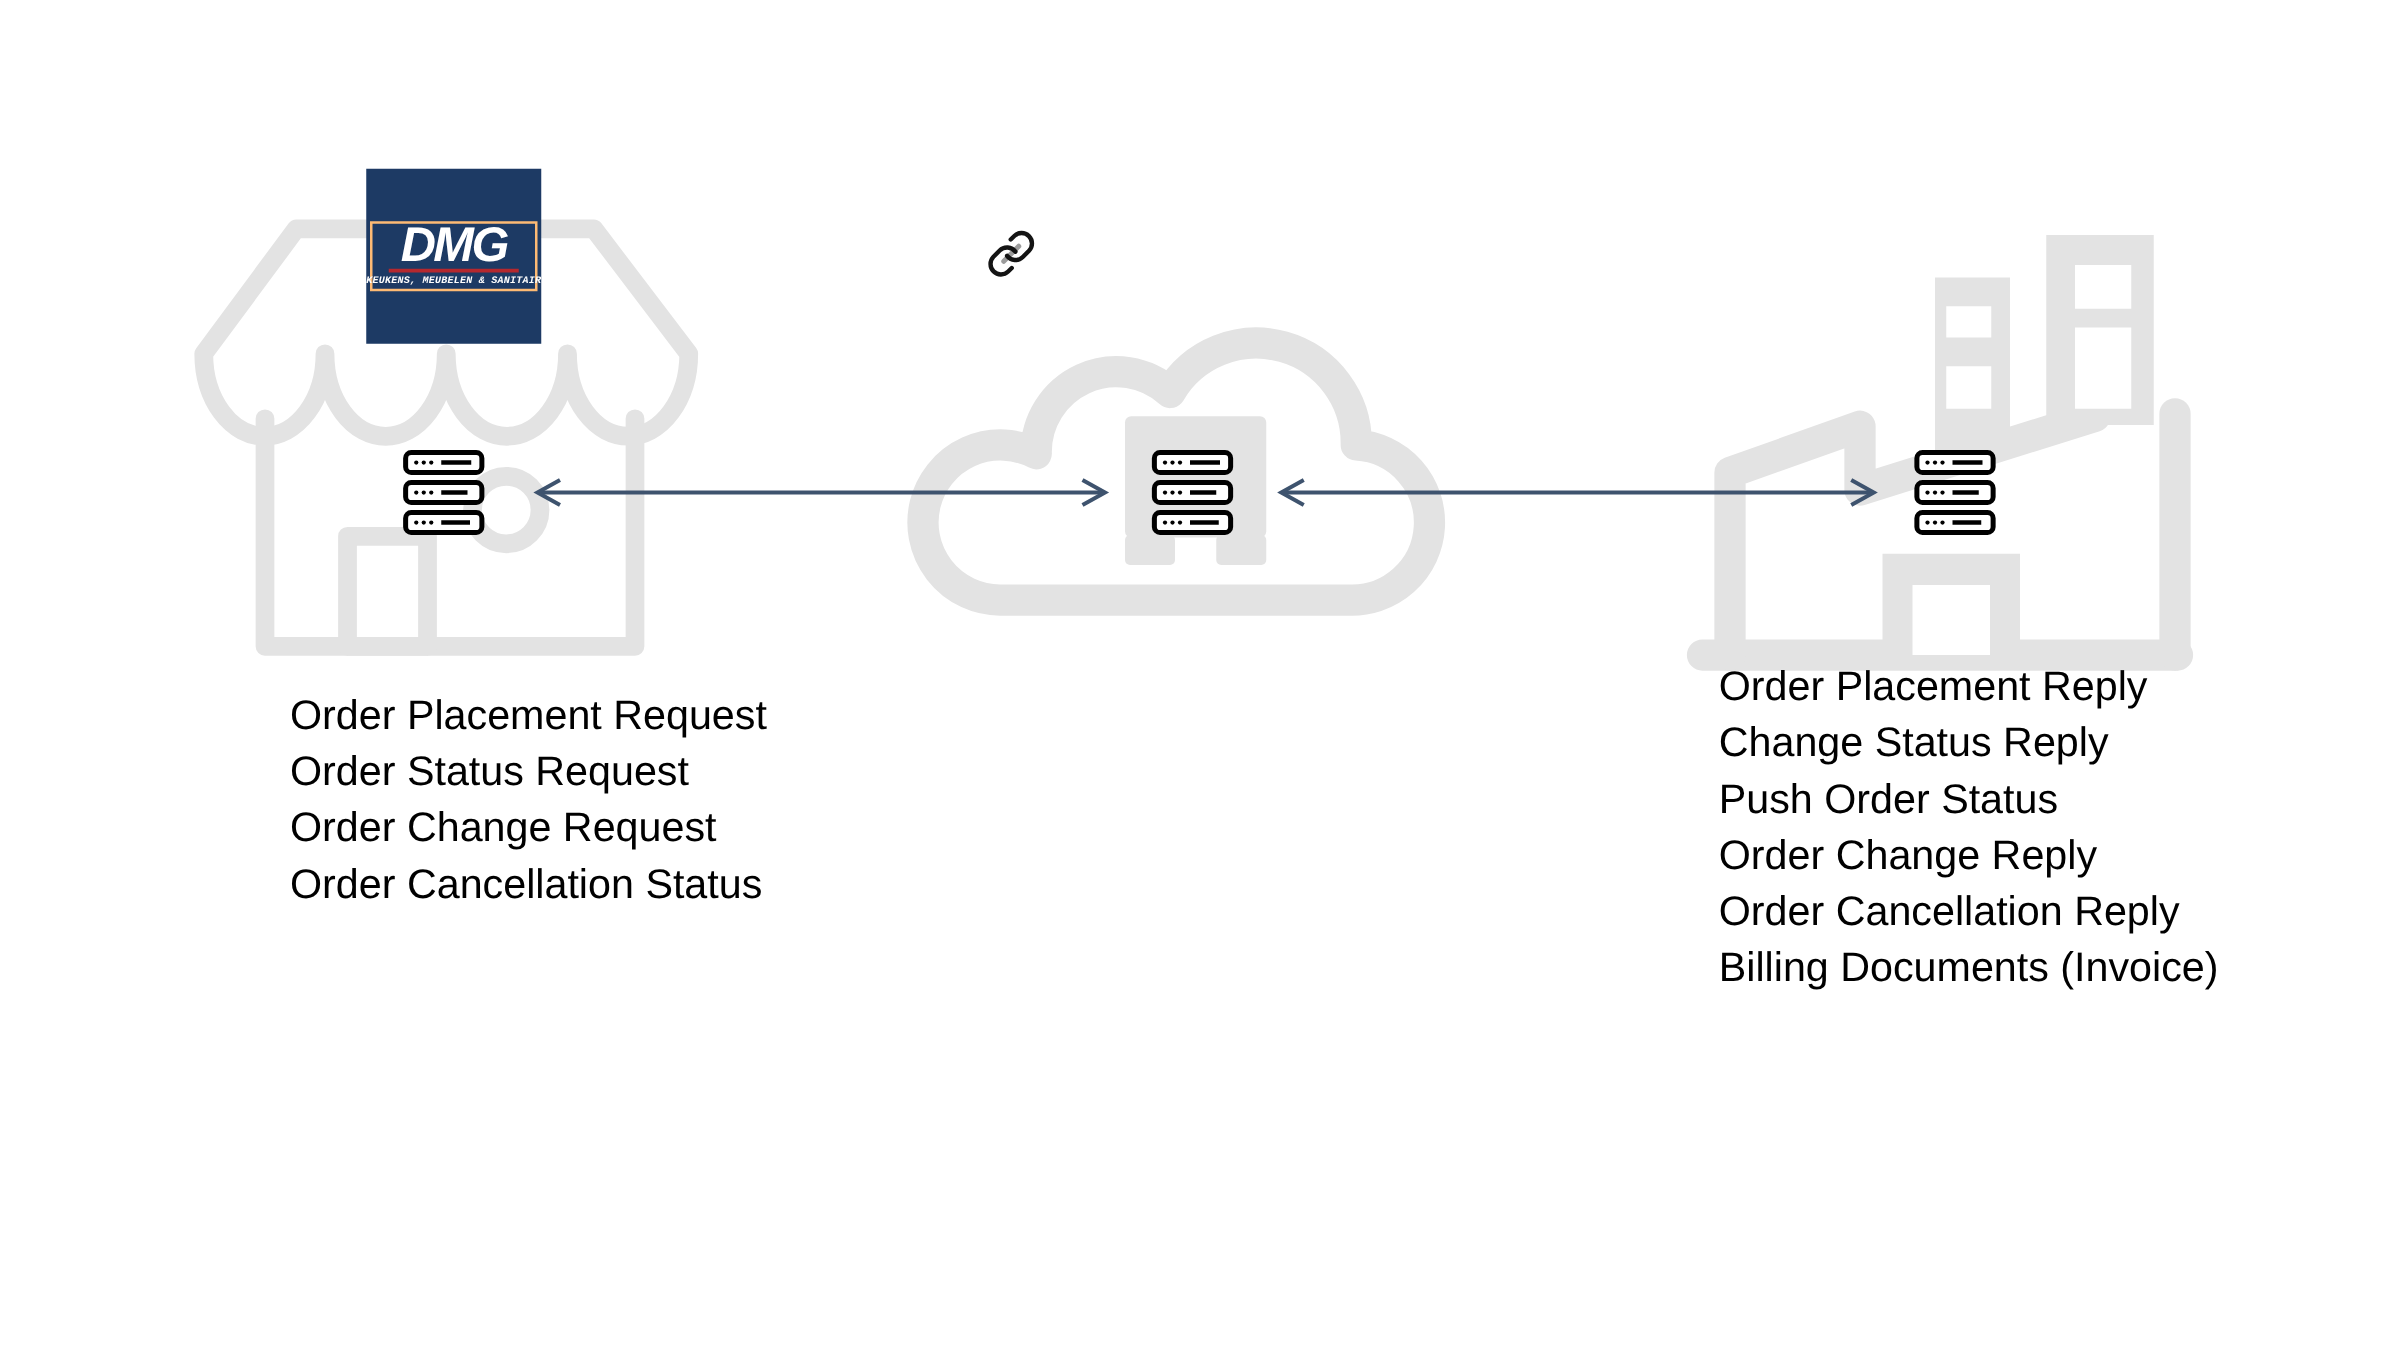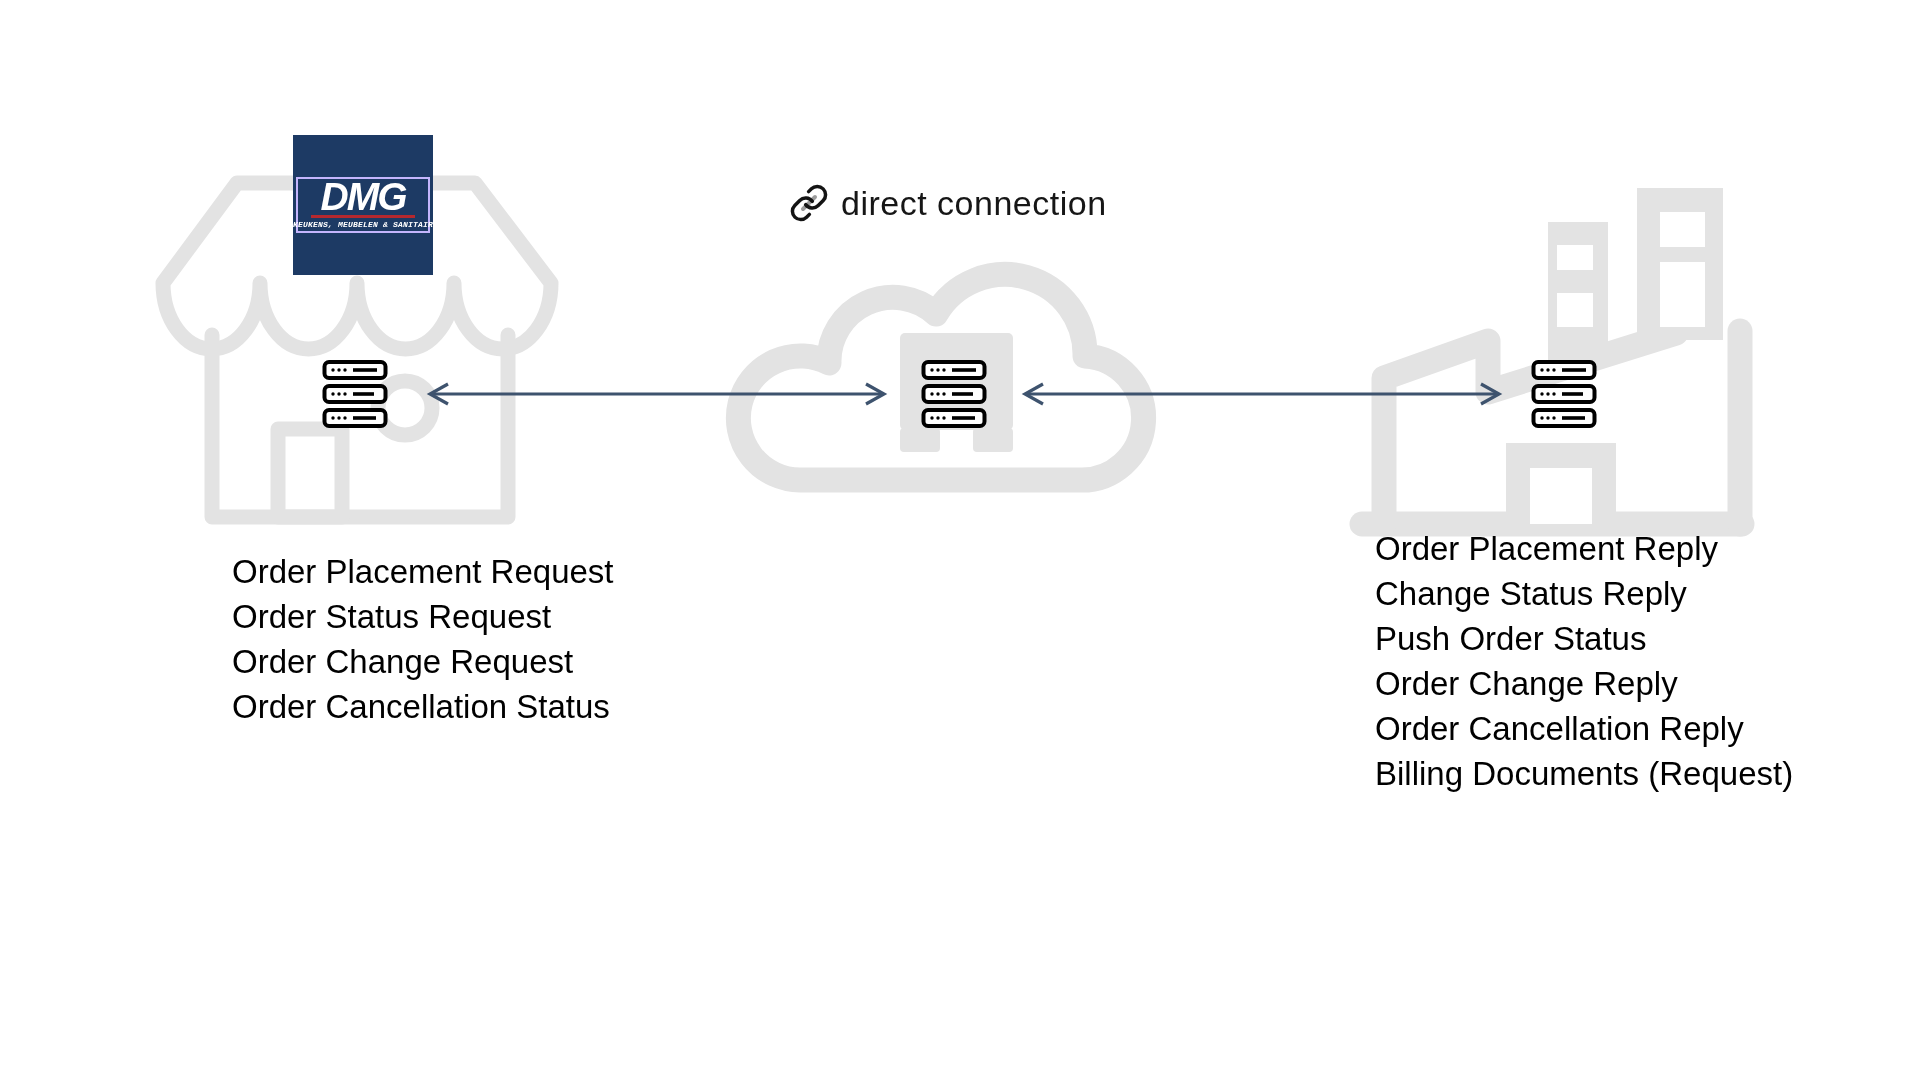--- a/index.html
+++ b/index.html
@@ -8,21 +8,21 @@
   .stage { position:relative; width:1920px; height:1080px; background:#ffffff; overflow:hidden; }
   .abs { position:absolute; }
   svg { overflow:visible; display:block; }
 
   
   .gray-stroke { fill:none; stroke:#e3e3e3; stroke-linejoin:round; stroke-linecap:round; }
 
   
   .dmg-logo { left:293px; top:135px; width:140px; height:140px; background:#1d3a64; }
   .dmg-inner { position:absolute; left:3px; right:3px; top:42px; height:56px;
-               border:2px solid #c4b5fd; display:flex; flex-direction:column;
+               border:2px solid #fdba74; display:flex; flex-direction:column;
                align-items:center; justify-content:center; }
   .dmg-word { color:#ffffff; font-weight:bold; font-style:italic; font-size:39px;
               line-height:0.82; letter-spacing:-2px; }
   .dmg-rule { width:104px; height:3px; background:#b5282e; margin-top:2px; }
   .dmg-sub  { color:#ffffff; font-weight:bold; font-style:italic; font-size:8px;
               letter-spacing:0.2px; margin-top:2px; white-space:nowrap;font-family:Liberation Mono, monospace; }
 
   
   .connection-label { left:789px; top:183px; display:flex; align-items:center; gap:12px; }
   .connection-label span { font-size:34px; color:#161616; letter-spacing:0.5px; }
@@ -114,21 +114,20 @@
   </svg>
 
   <div class="abs connection-label">
     <svg width="40" height="40" viewBox="0 0 24 24">
       <line x1="8.4" y1="15.6" x2="15.6" y2="8.4" stroke="#9c9c9c" stroke-width="2.4" stroke-linecap="round"></line>
       <g fill="none" stroke="#141414" stroke-width="2.1" stroke-linecap="round" stroke-linejoin="round">
         <path d="M10 13a5 5 0 0 0 7.54.54l3-3a5 5 0 0 0-7.07-7.07l-1.72 1.71"></path>
         <path d="M14 11a5 5 0 0 0-7.54-.54l-3 3a5 5 0 0 0 7.07 7.07l1.71-1.71"></path>
       </g>
     </svg>
-    <span>direct connection</span>
   </div>
 
   <svg class="abs" style="left:421px; top:379px;" width="472" height="30">
     <g stroke="#3e536e" stroke-width="3.2" fill="none">
       <line x1="10" y1="15" x2="462" y2="15"></line>
       <polyline points="27,5 9,15 27,25"></polyline>
       <polyline points="445,5 463,15 445,25"></polyline>
     </g>
   </svg>
 
@@ -157,16 +156,16 @@
       <div>Order Cancellation Status</div>
     </div>
 
 
   <div class="abs msg-list factory-list">
       <div>Order Placement Reply</div>
       <div>Change Status Reply</div>
       <div>Push Order Status</div>
       <div>Order Change Reply</div>
       <div>Order Cancellation Reply</div>
-      <div>Billing Documents (Request)</div>
+      <div>Billing Documents (Invoice)</div>
     </div>
 
 </div>
 
 </body></html>

